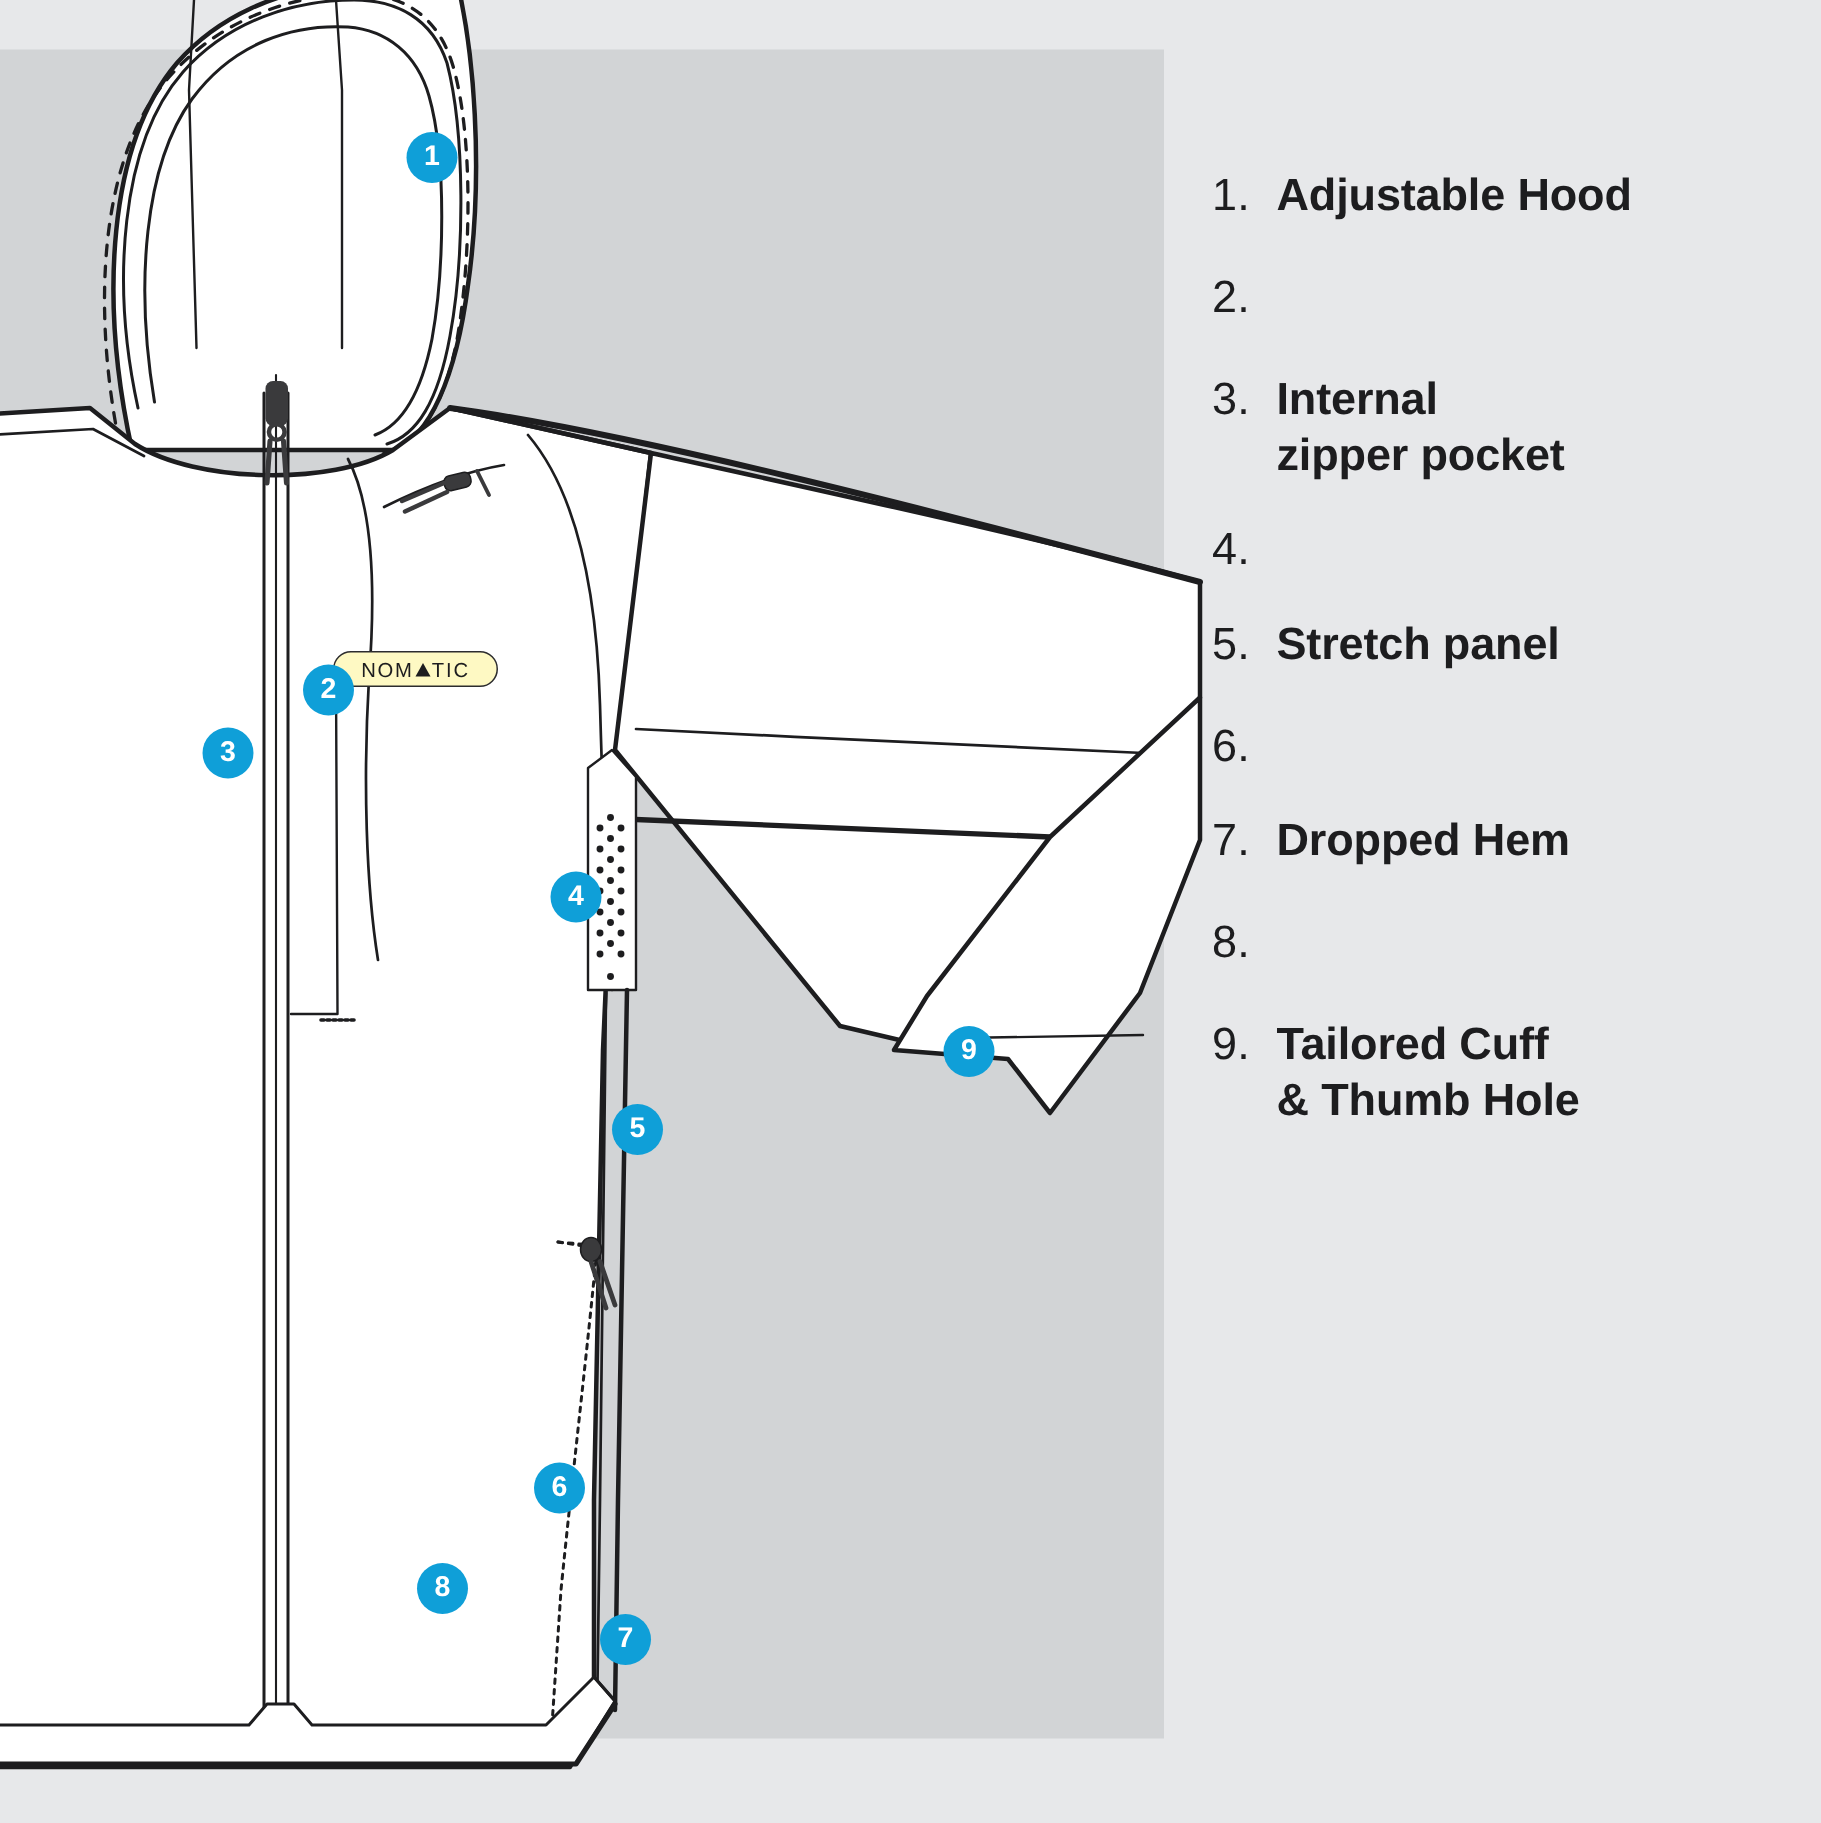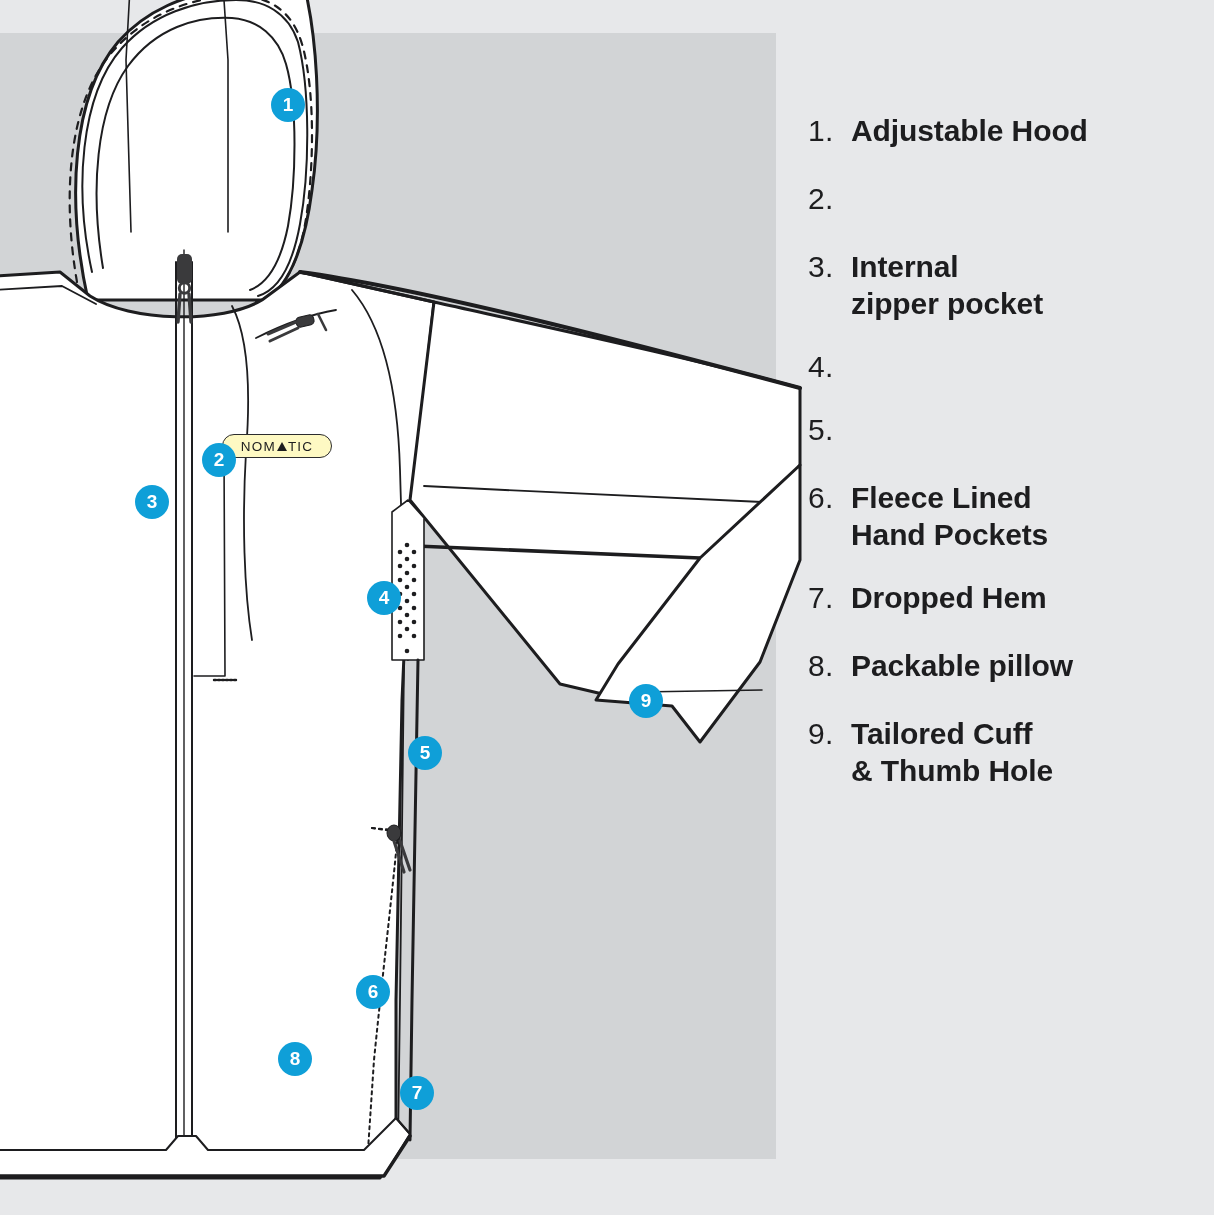--- a/index.html
+++ b/index.html
@@ -276,36 +276,34 @@
       <div class="legend-label">Internal
 zipper pocket</div>
     </div>
 
     <div class="legend-row" data-two="true">
       <div class="legend-num">4.</div>
     </div>
 
     <div class="legend-row">
       <div class="legend-num">5.</div>
+      <div class="legend-label">Stretch panel</div>
     </div>
 
     <div class="legend-row" data-two="true">
       <div class="legend-num">6.</div>
-      <div class="legend-label">Fleece Lined
-Hand Pockets</div>
     </div>
 
     <div class="legend-row">
       <div class="legend-num">7.</div>
       <div class="legend-label">Dropped Hem</div>
     </div>
 
     <div class="legend-row">
       <div class="legend-num">8.</div>
-      <div class="legend-label">Packable pillow</div>
     </div>
 
     <div class="legend-row" data-two="true">
       <div class="legend-num">9.</div>
       <div class="legend-label">Tailored Cuff
 &amp; Thumb Hole</div>
     </div>
 
   </div>
 

